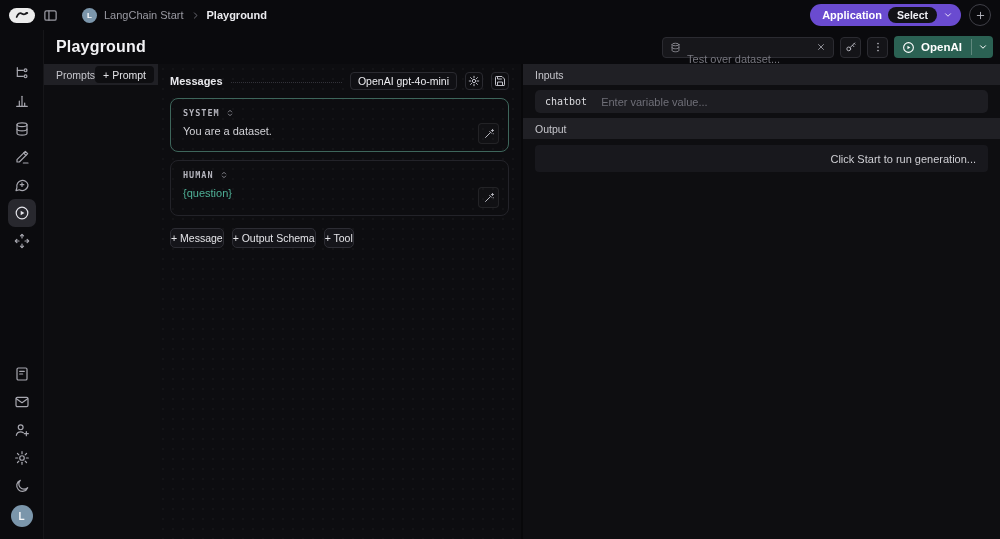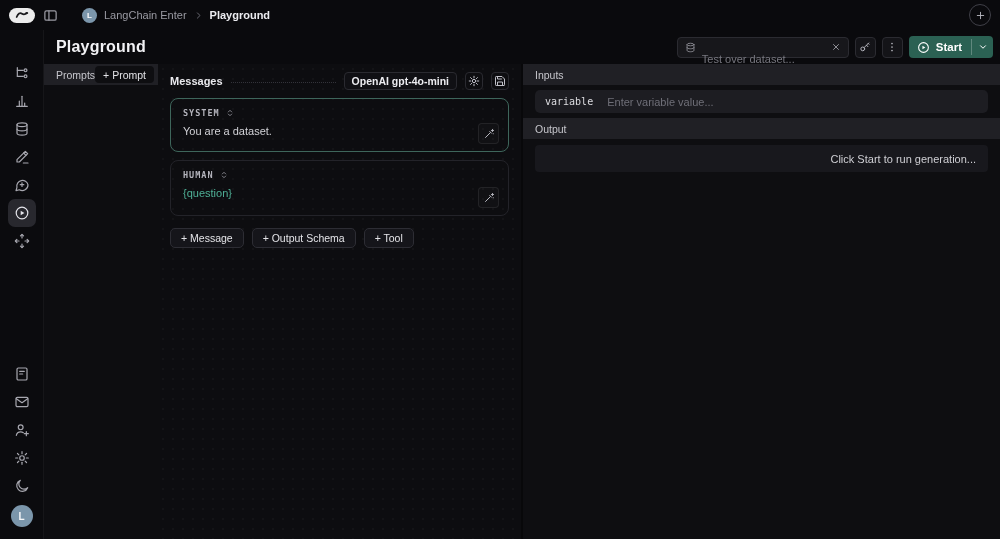--- a/index.html
+++ b/index.html
@@ -63,35 +63,35 @@
   .panel-header{height:21px;flex:0 0 auto;background:#202025;display:flex;align-items:center;padding:0 4px 0 12px;}
   .panel-header-label{font-size:10.5px;color:#c6c6cc;}
   .ph-spacer{flex:1;}
   .add-prompt-btn{height:17px;border:none;border-radius:4px;background:#0e0e11;color:#e2e2e6;font-size:10.5px;padding:0 8px;display:flex;align-items:center;gap:4px;}
 
   .prompt-body{flex:1;padding:0 12px;background-image:radial-gradient(rgba(255,255,255,.028) 1px,transparent 1px);background-size:10px 10px;}
 
   .messages-row{margin-top:8px;display:flex;align-items:center;gap:8px;height:18px;}
   .messages-label{font-size:11px;font-weight:700;color:#eaeaee;}
   .dotline{flex:1;border-bottom:1px dotted #33333a;transform:translateY(1px);}
-  .model-btn{height:18px;border-radius:4px;background:#101014;border:1px solid #2a2a30;color:#ececf0;font-size:10.5px;font-weight:700;padding:0 7px;display:flex;align-items:center;white-space:nowrap;}
+  .model-btn{height:18px;border-radius:4px;background:#101014;border:1px solid #2a2a30;color:#ececf0;font-size:10.5px;font-weight:400;padding:0 7px;display:flex;align-items:center;white-space:nowrap;}
   .mini-btn{width:18px;height:18px;border-radius:4px;border:1px solid #2a2a30;background:transparent;color:#c0c0c8;display:flex;align-items:center;justify-content:center;}
 
   .msg-box{position:relative;margin-top:8px;border-radius:8px;padding:9px 12px;min-height:54px;}
   .msg-system{border:1px solid var(--system-border-teal,#3e665b);}
   .msg-human{border:1px solid #232329;min-height:56px;padding-left:12px;}
   .msg-role-row{display:flex;align-items:center;gap:5px;}
   .msg-role{font-family:"DejaVu Sans Mono",monospace;font-size:8.5px;font-weight:700;letter-spacing:1px;color:#b4b4bc;}
   .role-select{background:none;border:none;color:#84848c;display:flex;}
   .msg-content{margin-top:7px;font-size:11px;color:#d2d2d7;}
   .msg-human .msg-content{color:var(--template-variable-teal,#4fb096);}
   .wand-btn{position:absolute;right:9px;bottom:7px;width:21px;height:21px;border-radius:4px;border:1px solid rgba(255,255,255,.08);background:rgba(255,255,255,.02);color:#b9b9c1;display:flex;align-items:center;justify-content:center;}
 
   .actions-row{margin-top:12px;display:flex;gap:8px;}
-  .action-btn{height:20px;border-radius:5px;background:#15151a;border:1px solid #2d2d34;color:#e4e4e8;font-size:10.5px;padding:0 10px;display:flex;align-items:center;white-space:nowrap;}
+  .action-btn{height:20px;border-radius:5px;background:#15151a;border:1px solid #2d2d34;color:#e4e4e8;font-size:10.5px;padding:0 0;display:flex;align-items:center;white-space:nowrap;}
 
   
   .var-row{margin:5px 12px 0;height:23px;background:#1d1d22;border-radius:5px;display:flex;align-items:center;padding:0 10px;gap:14px;}
   .var-name{font-family:"DejaVu Sans Mono",monospace;font-size:10px;color:#dcdce0;}
   .var-input{flex:1;min-width:0;background:transparent;border:none;font-size:11px;color:#d0d0d4;}
   .var-input::placeholder{color:#6f6f78;}
   .output-header{margin-top:5px;}
   .output-row{margin:6px 12px 0;min-height:27px;background:#18181d;border-radius:4px;display:flex;align-items:center;padding:0 12px;justify-content:flex-end;}
   .output-text{font-size:11px;color:#cfcfd4;}
 </style>
@@ -108,29 +108,38 @@
       </svg>
     </button>
     <button class="icon-plain">
       <svg width="15" height="15" viewBox="0 0 24 24" fill="none" stroke="currentColor" stroke-width="2" stroke-linecap="round" stroke-linejoin="round">
         <rect x="3" y="4.5" width="18" height="15" rx="2.5"></rect>
           <path d="M9.5 4.5v15"></path>
       </svg>
     </button>
     <div class="crumb">
       <span class="crumb-avatar">L</span>
-      <span class="crumb-team">LangChain Enter</span>
+      <span class="crumb-team">LangChain Start</span>
       <span class="crumb-sep">
         <svg width="9" height="9" viewBox="0 0 24 24" fill="none" stroke="currentColor" stroke-width="2.6" stroke-linecap="round" stroke-linejoin="round">
             <path d="m9 5 7 7-7 7"></path>
           </svg>
       </span>
       <span class="crumb-page">Playground</span>
     </div>
     <div class="topbar-spacer"></div>
+    <button class="app-select-btn">
+      <span class="app-select-label">Application</span>
+      <span class="select-pill">Select</span>
+      <span>
+        <svg width="10" height="10" viewBox="0 0 24 24" fill="none" stroke="#e6def8" stroke-width="2.4" stroke-linecap="round" stroke-linejoin="round">
+            <path d="m6 9 6 6 6-6"></path>
+          </svg>
+      </span>
+    </button>
     <button class="add-circle-btn">
       <svg width="11" height="11" viewBox="0 0 24 24" fill="none" stroke="currentColor" stroke-width="2" stroke-linecap="round">
           <path d="M12 5v14"></path>
           <path d="M5 12h14"></path>
         </svg>
     </button>
   </div>
 
   <div class="main">
 
@@ -280,21 +289,21 @@
             </svg>
         </button>
         <button class="start-btn">
           <span class="start-main">
             <span>
               <svg width="13" height="13" viewBox="0 0 24 24" fill="none" stroke="#fff" stroke-width="2" stroke-linecap="round" stroke-linejoin="round">
                   <circle cx="12" cy="12" r="9"></circle>
                   <path d="M10 8.8v6.4l5.4-3.2z" fill="#fff" stroke="none"></path>
                 </svg>
             </span>
-            <span class="start-label">Start</span>
+            <span class="start-label">OpenAI</span>
           </span>
           <span class="start-divider"></span>
           <span class="start-caret">
             <svg width="10" height="10" viewBox="0 0 24 24" fill="none" stroke="#fff" stroke-width="2.4" stroke-linecap="round" stroke-linejoin="round">
                 <path d="m6 9 6 6 6-6"></path>
               </svg>
           </span>
         </button>
       </div>
 
@@ -385,21 +394,21 @@
           </div>
         </section>
 
         <div class="v-divider"></div>
 
         <section class="panel-right">
           <div class="panel-header">
             <span class="panel-header-label">Inputs</span>
           </div>
           <div class="var-row">
-            <span class="var-name">variable</span>
+            <span class="var-name">chatbot</span>
             <input class="var-input" placeholder="Enter variable value..." style="">
           </div>
           <div class="panel-header output-header">
             <span class="panel-header-label">Output</span>
           </div>
           <div class="output-row">
             <span class="output-text">Click Start to run generation...</span>
           </div>
         </section>
       </div>

